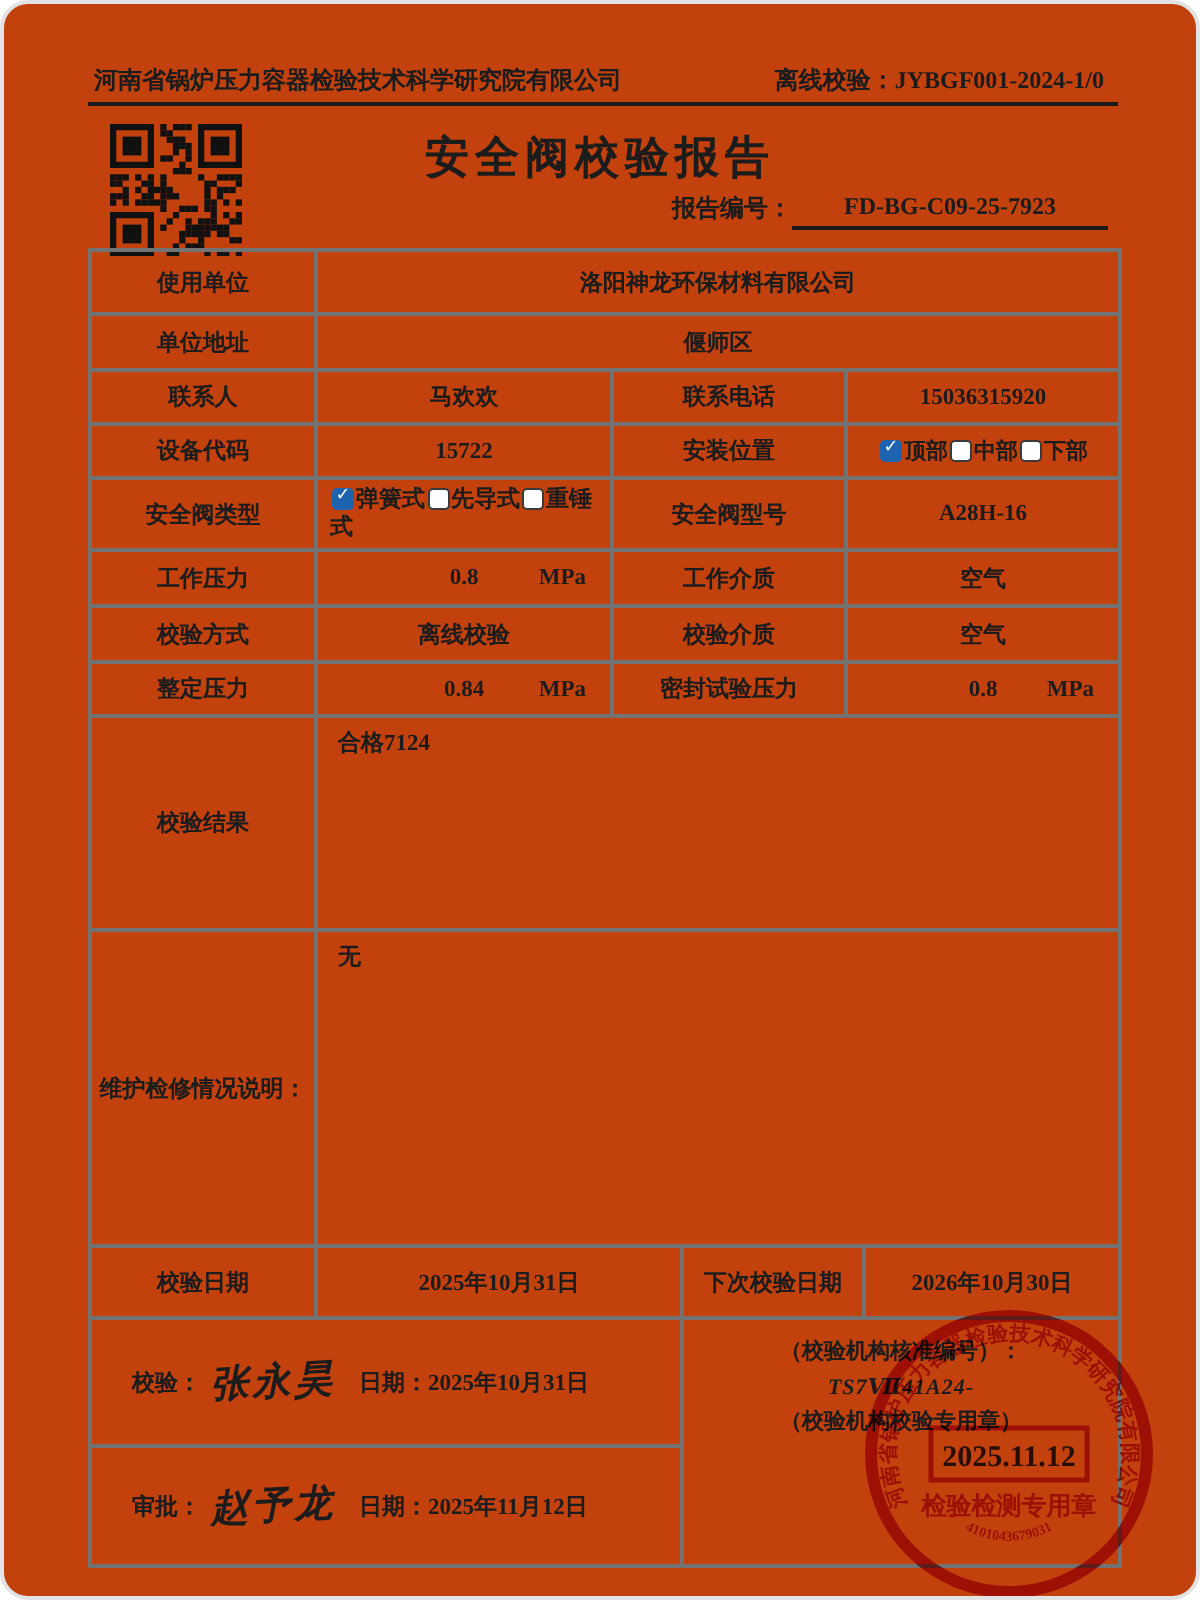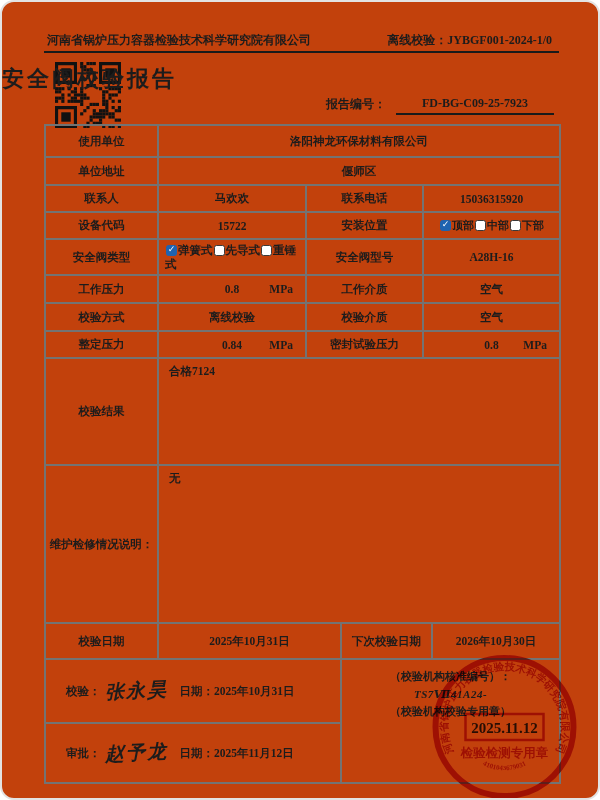--- a/index.html
+++ b/index.html
@@ -6,22 +6,22 @@
   .page{
     position:relative;width:600px;height:800px;background:#c2410c;overflow:hidden;
     font-family:"Liberation Serif","DejaVu Serif",serif;color:#1c1c1c;
     border:2px solid #e3e3e3;border-radius:14px;box-sizing:border-box;
   }
   
   .hdr-company{position:absolute;left:45px;top:30px;font-size:12px;font-weight:bold;}
   .hdr-docno{position:absolute;right:46px;top:30px;font-size:12px;font-weight:bold;}
   .hdr-rule{position:absolute;left:42px;top:49px;width:515px;height:2px;background:#1a1a1a;}
   .qr{position:absolute;left:50px;top:60px;}
-  .title{position:absolute;left:0;top:62px;width:100%;font-size:22px;font-weight:bold;letter-spacing:3px;}
-  .repno{position:absolute;right:44px;top:94px;display:flex;align-items:flex-end;gap:10px;}
+  .title{position:absolute;left:0;top:62px;width:100%;text-align:center;font-size:22px;font-weight:bold;letter-spacing:3px;}
+  .repno{position:absolute;right:44px;top:94px;display:flex;align-items:flex-end;gap:0;}
   .repno-label{font-size:12px;font-weight:bold;padding-bottom:2px;}
   .repno-value{display:inline-block;width:158px;text-align:center;font-size:12px;font-weight:bold;border-bottom:2px solid #1a1a1a;padding-bottom:2px;}
   
   .tables{position:absolute;left:42px;top:122px;width:515px;}
   table{border-collapse:collapse;width:100%;table-layout:fixed;}
   .t2{margin-top:-2px;}
   td{border:2px solid #737373;font-size:11.5px;font-weight:bold;text-align:center;vertical-align:middle;padding:0 2px;color:#1c1c1c;}
   .r-use td{height:30px}.r-addr td{height:26px}.r-contact td{height:25px}.r-dev td{height:25px}
   .r-type td{height:30px}.r-wp td{height:26px}.r-rsp td{height:30px}.r-method td{height:26px}
   .r-sp td{height:25px}.r-result td{height:95px}.r-maint td{height:146px}

